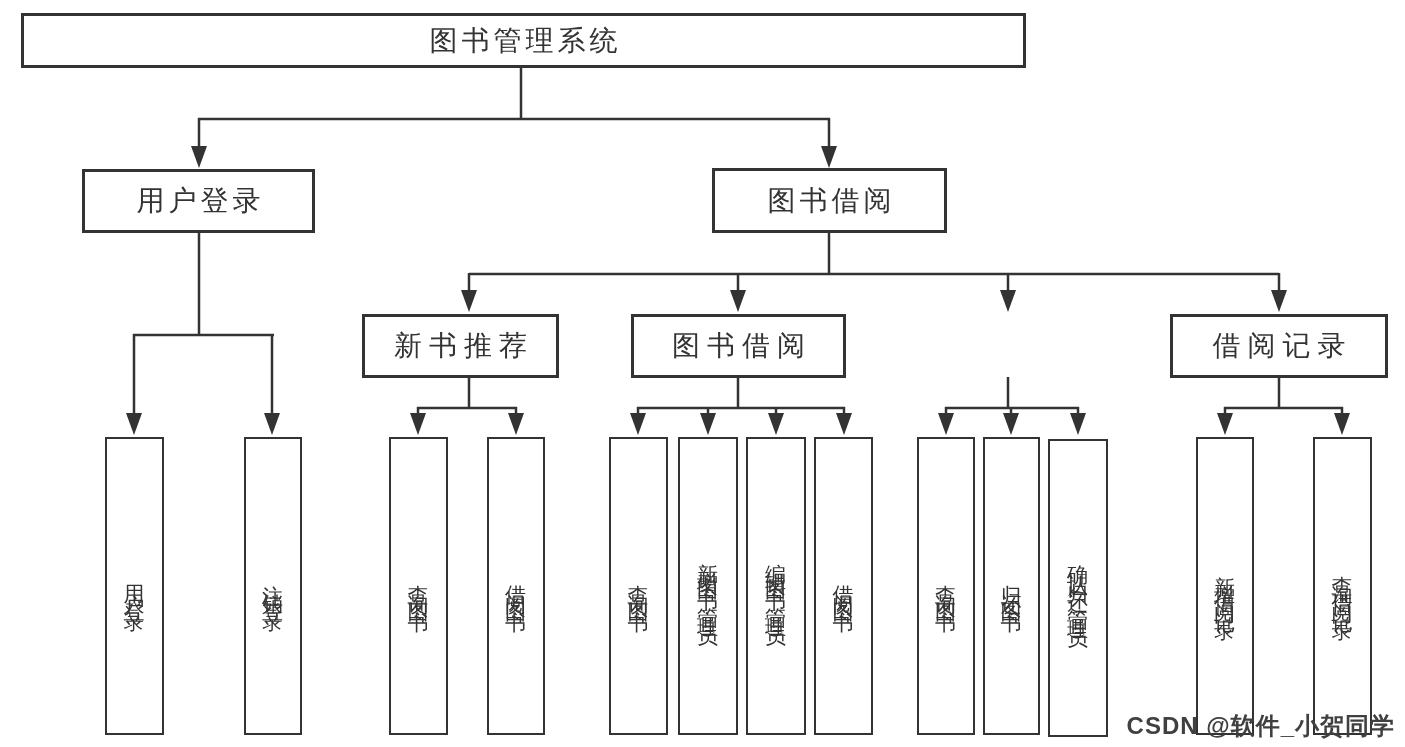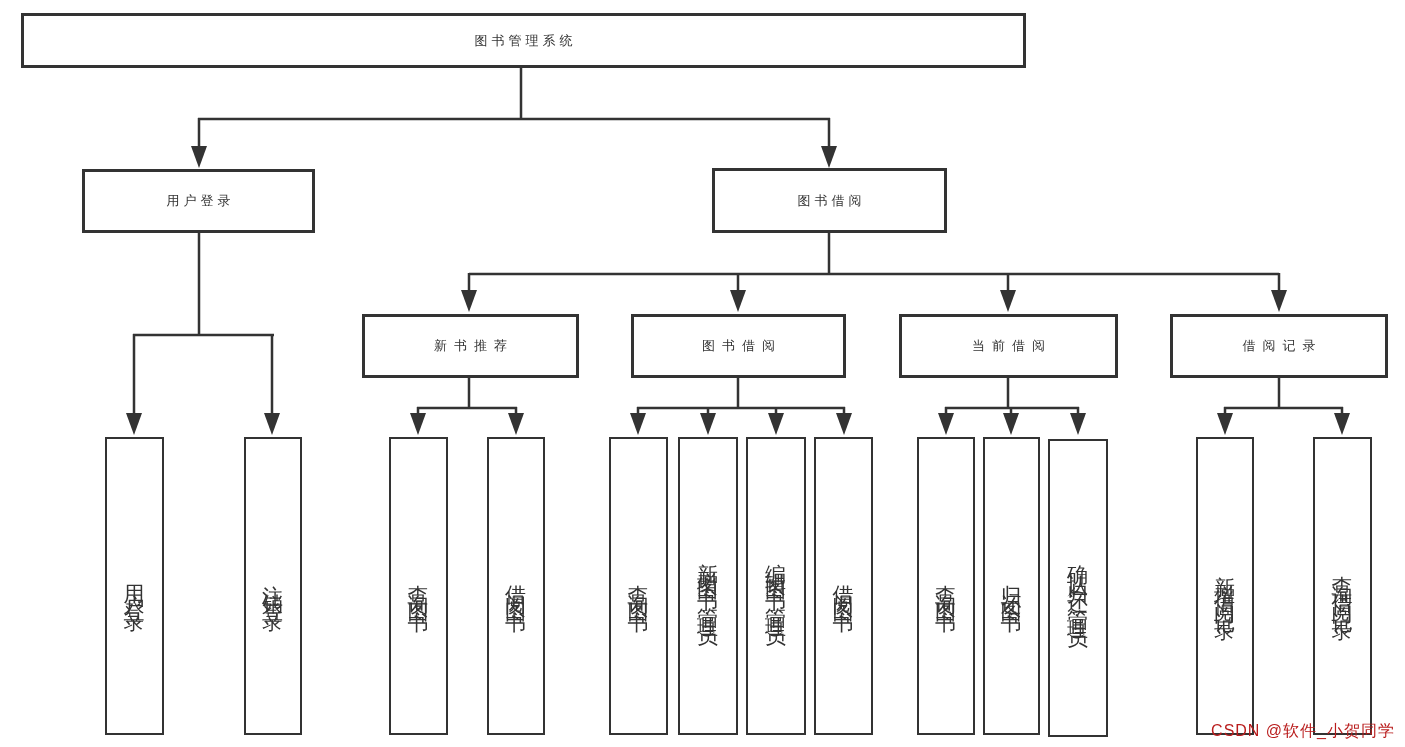--- a/index.html
+++ b/index.html
@@ -19,21 +19,21 @@
   }
   .node {
     position: absolute;
     background: #ffffff;
     border: 3px solid #333333;
     box-sizing: border-box;
     display: flex;
     align-items: center;
     justify-content: center;
     color: #333333;
-    font-size: 13px;
+    font-size: 28px;
     letter-spacing: 4px;
     text-indent: 4px;
     white-space: nowrap;
   }
   .node.lvl3 { letter-spacing: 7px; text-indent: 7px; }
   .leaf {
     position: absolute;
     background: #ffffff;
     border: 2px solid #333333;
     box-sizing: border-box;
@@ -44,23 +44,24 @@
     font-size: 21px;
     writing-mode: vertical-rl;
     text-orientation: mixed;
     letter-spacing: 9px;
     line-height: 1;
   }
   .watermark {
     position: absolute;
     right: 10px;
     bottom: 5px;
-    color: #b91c1c;
-    font-size: 16px;
+    color: #404040;
+    font-size: 24px;
     letter-spacing: 1px;
+    font-weight: bold;
   }
 </style>
 </head>
 <body>
 
 <div class="canvas">
 
   <svg class="connectors" viewBox="0 0 1405 747" xmlns="http://www.w3.org/2000/svg">
     <g stroke="#333333" stroke-width="2.5" fill="none">
       <path d="
@@ -119,23 +120,22 @@
       <polygon points="1217,413 1233,413 1225,435"></polygon>
       <polygon points="1334,413 1350,413 1342,435"></polygon>
     </g>
   </svg>
 
   <div class="node" style="left:21px; top:13px; width:1005px; height:55px;">图书管理系统</div>
 
   <div class="node" style="left:82px; top:169px; width:233px; height:64px;">用户登录</div>
   <div class="node" style="left:712px; top:168px; width:235px; height:65px;">图书借阅</div>
 
-  <div class="node lvl3" style="left:362px; top:314px; width:217px; height:64px;">新书推荐</div>
+  <div class="node lvl3" style="left:362px; top:314px; width:197px; height:64px;">新书推荐</div>
   <div class="node lvl3" style="left:631px; top:314px; width:215px; height:64px;text-align:right;">图书借阅</div>
-  <div class="node lvl3" style="left:899px; top:314px; width:219px; height:64px;">当前借阅</div>
   <div class="node lvl3" style="left:1170px; top:314px; width:218px; height:64px;">借阅记录</div>
 
   <div class="leaf" style="left:105px; top:437px; width:59px; height:298px;">用户登录</div>
   <div class="leaf" style="left:244px; top:437px; width:58px; height:298px;">注销登录</div>
 
   <div class="leaf" style="left:389px; top:437px; width:59px; height:298px;">查询图书</div>
   <div class="leaf" style="left:487px; top:437px; width:58px; height:298px;">借阅图书</div>
 
   <div class="leaf" style="left:609px; top:437px; width:59px; height:298px;">查询图书</div>
   <div class="leaf" style="left:678px; top:437px; width:60px; height:298px;">新增图书（管理员）</div>

